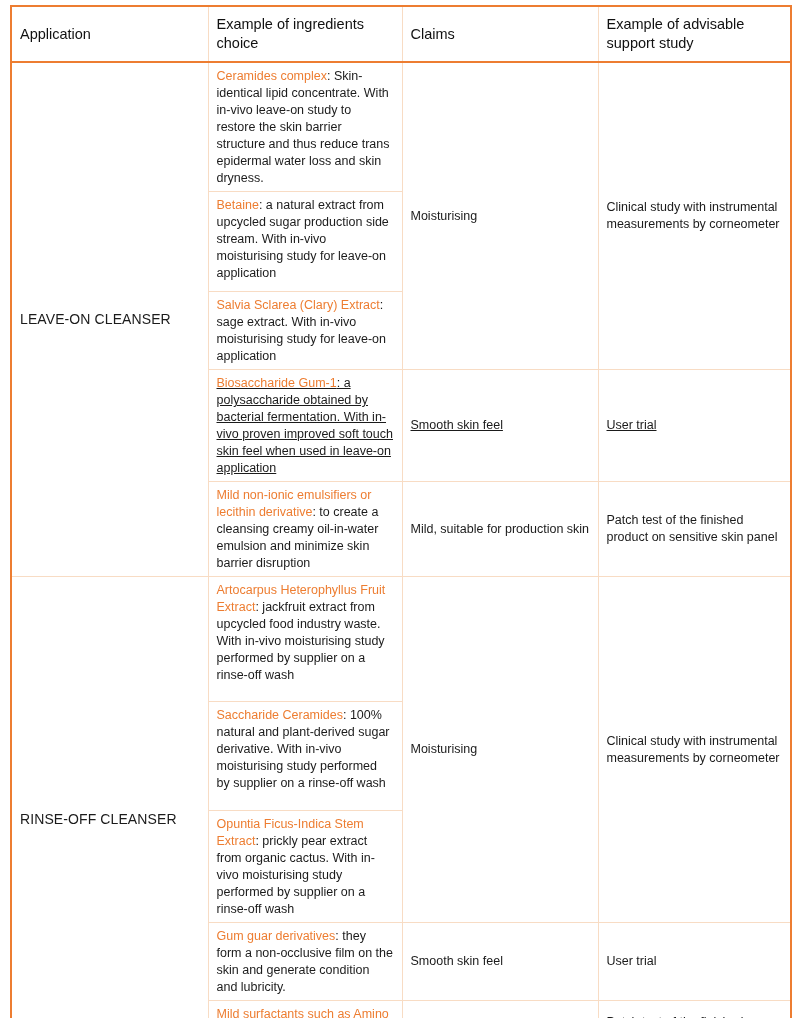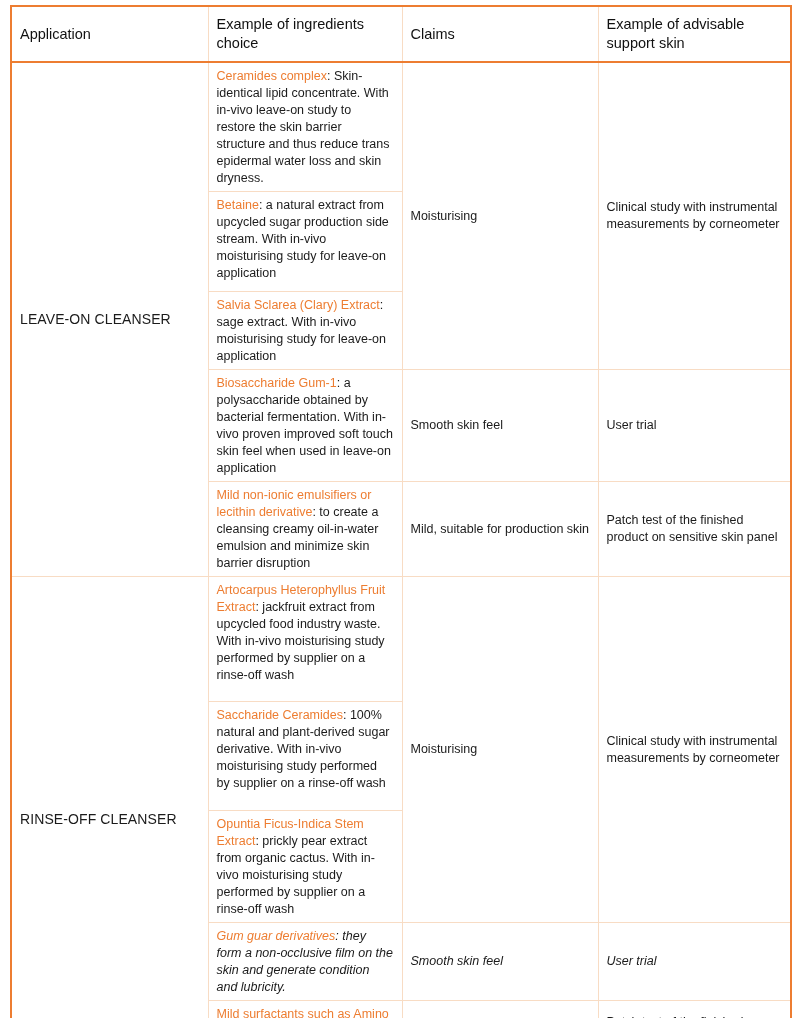--- a/index.html
+++ b/index.html
@@ -62,36 +62,36 @@
       <col class="c2">
       <col class="c3">
       <col class="c4">
     </colgroup>
 
   <tbody>
       <tr class="hdr" style="height:56px;">
     <th>Application</th>
     <th>Example of ingredients choice</th>
     <th>Claims</th>
-    <th>Example of advisable support skin</th>
+    <th>Example of advisable support study</th>
   </tr>
 
   <tr style="height:122px;">
     <td class="app" rowspan="5">LEAVE-ON CLEANSER</td>
     <td class="ing"><span class="iname">Ceramides complex</span><span class="idesc">: Skin-identical lipid concentrate. With in-vivo leave-on study to restore the skin barrier structure and thus reduce trans epidermal water loss and skin dryness.</span></td>
     <td class="mid" rowspan="3">Moisturising</td>
     <td class="mid" rowspan="3">Clinical study with instrumental measurements by corneometer</td>
   </tr>
   <tr style="height:100px;">
     <td class="ing"><span class="iname">Betaine</span><span class="idesc">: a natural extract from upcycled sugar production side stream. With in-vivo moisturising study for leave-on application</span></td>
   </tr>
   <tr style="height:71px;">
     <td class="ing"><span class="iname">Salvia Sclarea (Clary) Extract</span><span class="idesc">: sage extract. With in-vivo moisturising study for leave-on application</span></td>
   </tr>
-  <tr style="height:104px;">
+  <tr style="height:104px;text-decoration:underline;">
     <td class="ing"><span class="iname">Biosaccharide Gum-1</span><span class="idesc">: a polysaccharide obtained by bacterial fermentation. With in-vivo proven improved soft touch skin feel when used in leave-on application</span></td>
     <td class="mid">Smooth skin feel</td>
     <td class="mid">User trial</td>
   </tr>
   <tr style="height:85px;">
     <td class="ing"><span class="iname">Mild non-ionic emulsifiers or lecithin derivative</span><span class="idesc">: to create a cleansing creamy oil-in-water emulsion and minimize skin barrier disruption</span></td>
     <td class="mid">Mild, suitable for production skin</td>
     <td class="mid">Patch test of the finished product on sensitive skin panel</td>
   </tr>
 
@@ -100,21 +100,21 @@
     <td class="ing"><span class="iname">Artocarpus Heterophyllus Fruit Extract</span><span class="idesc">: jackfruit extract from upcycled food industry waste. With in-vivo moisturising study performed by supplier on a rinse-off wash</span></td>
     <td class="mid" rowspan="3">Moisturising</td>
     <td class="mid" rowspan="3">Clinical study with instrumental measurements by corneometer</td>
   </tr>
   <tr style="height:109px;">
     <td class="ing"><span class="iname">Saccharide Ceramides</span><span class="idesc">: 100% natural and plant-derived sugar derivative. With in-vivo moisturising study performed by supplier on a rinse-off wash</span></td>
   </tr>
   <tr style="height:106px;">
     <td class="ing"><span class="iname">Opuntia Ficus-Indica Stem Extract</span><span class="idesc">: prickly pear extract from organic cactus. With in-vivo moisturising study performed by supplier on a rinse-off wash</span></td>
   </tr>
-  <tr style="height:66px;font-style:italic;">
+  <tr style="height:66px;">
     <td class="ing"><span class="iname">Gum guar derivatives</span><span class="idesc">: they form a non-occlusive film on the skin and generate condition and lubricity.</span></td>
     <td class="mid">Smooth skin feel</td>
     <td class="mid">User trial</td>
   </tr>
   <tr style="height:61px;">
     <td class="ing"><span class="iname">Mild surfactants such as Amino acids derivatives, vegetal saponins</span><span class="idesc"></span></td>
     <td class="mid">Mild, suitable for sensitive skin</td>
     <td class="mid">Patch test of the finished product on sensitive skin panel</td>
   </tr>
 </tbody>

